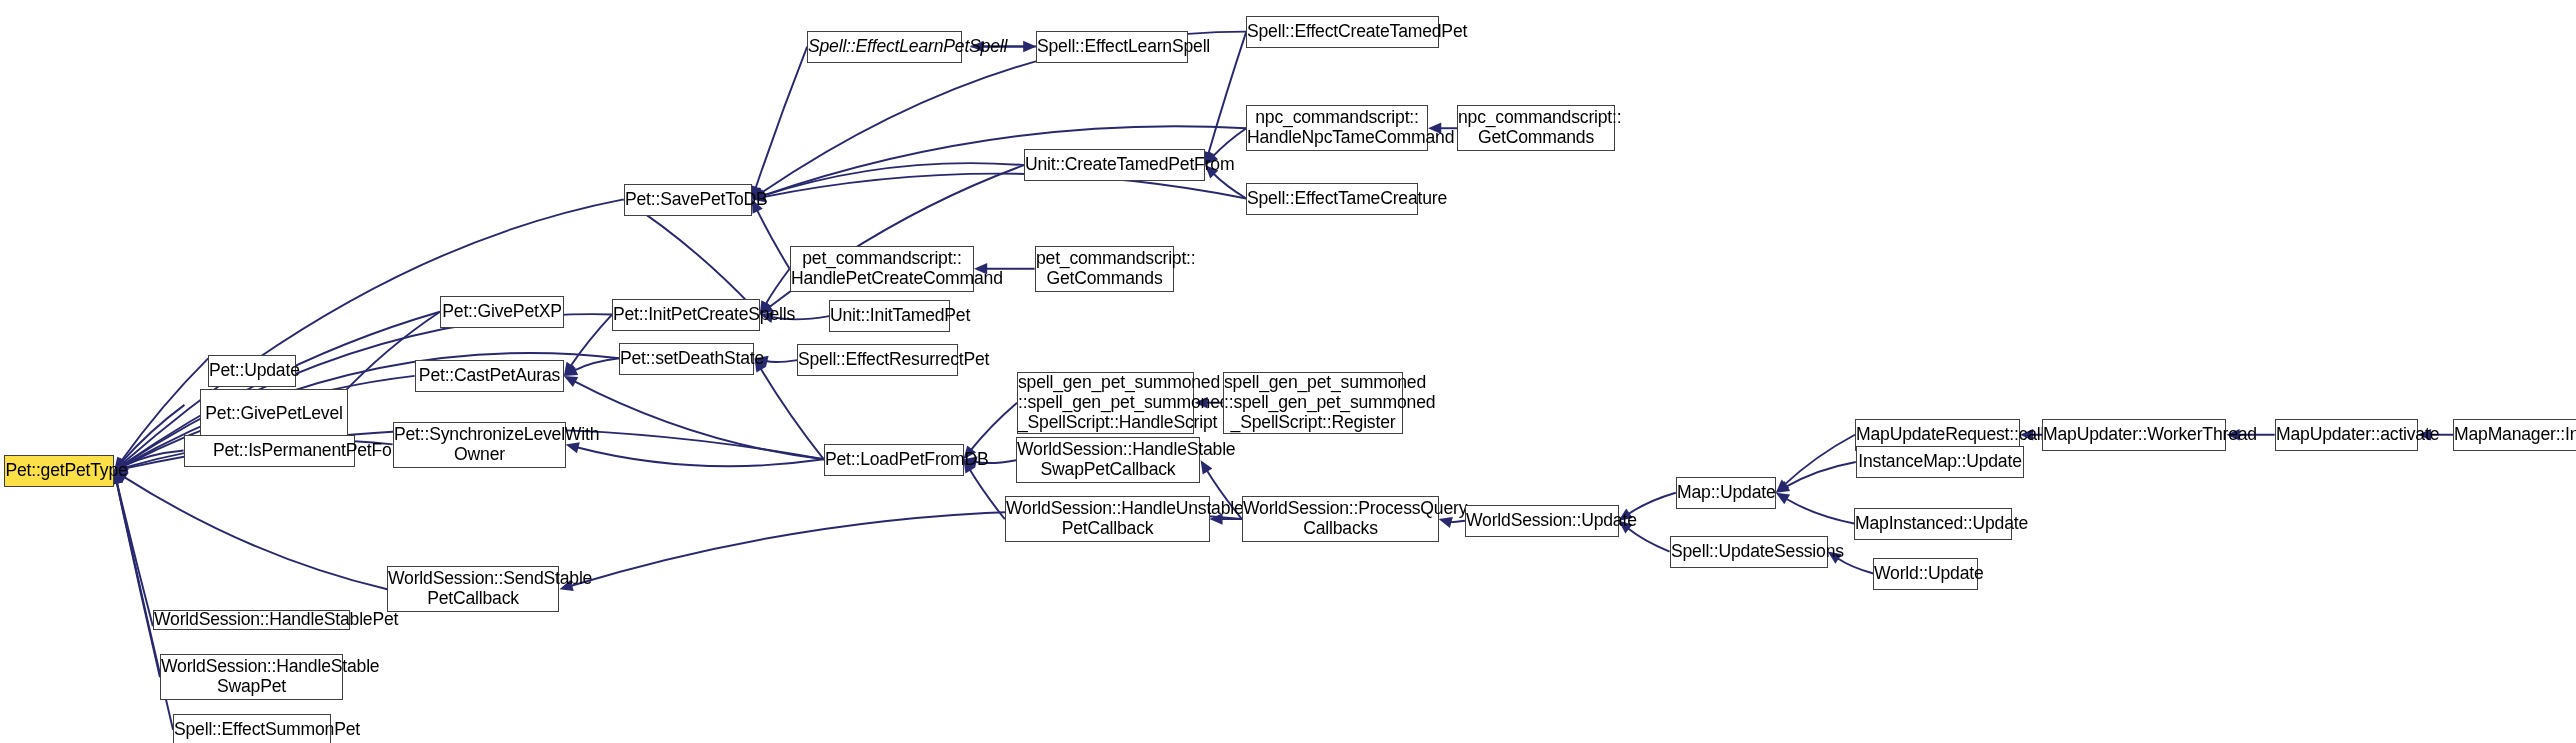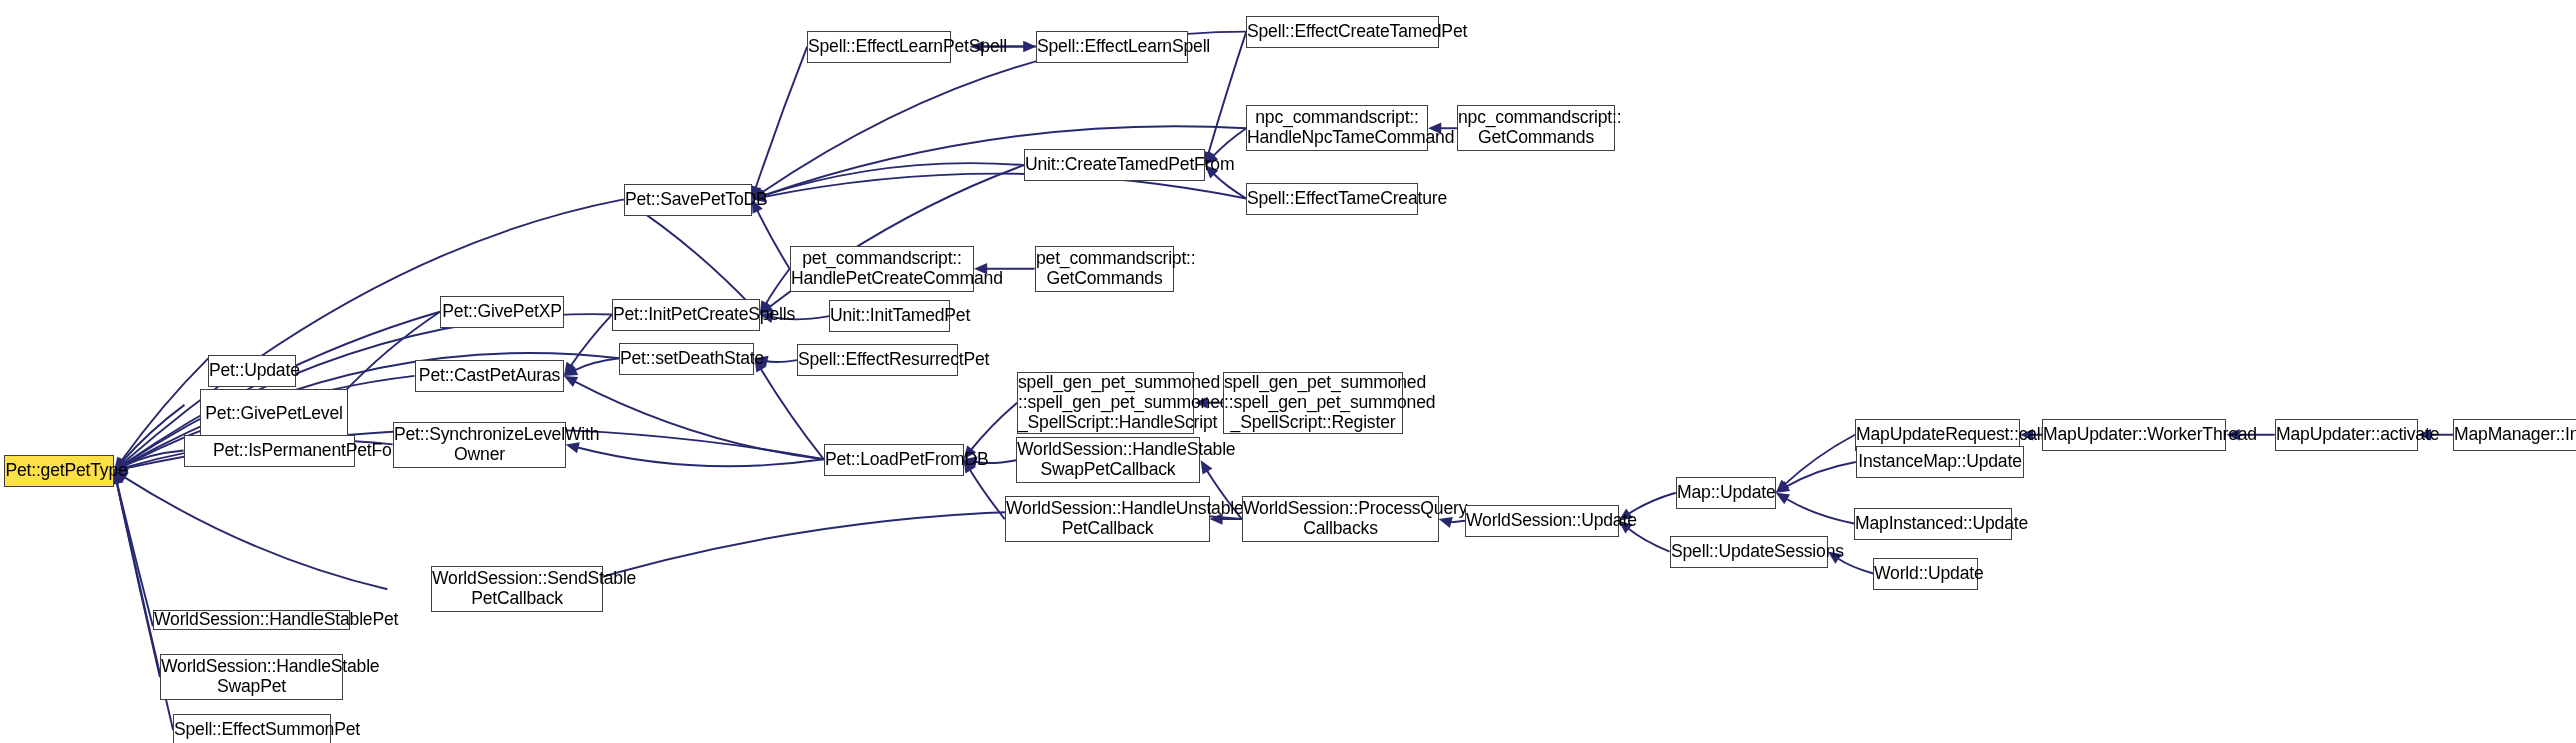--- a/index.html
+++ b/index.html
@@ -173,21 +173,21 @@
       <div class="node" style="left: 200px; top: 389px; width: 148px; height: 49px;"><span class="node-label">Pet::GivePetLevel</span></div>
       <div class="node" style="left: 184px; top: 435px; width: 171px; height: 32px; padding-left: 28px;"><span class="node-label">Pet::IsPermanentPetFor</span></div>
       <div class="node" style="left: 440px; top: 296px; width: 124px; height: 32px;"><span class="node-label">Pet::GivePetXP</span></div>
       <div class="node" style="left: 415px; top: 360px; width: 149px; height: 32px;"><span class="node-label">Pet::CastPetAuras</span></div>
       <div class="node" style="left: 393px; top: 422px; width: 173px; height: 46px;"><span class="node-label">Pet::SynchronizeLevelWith
 Owner</span></div>
       <div class="node" style="left: 612px; top: 299px; width: 148px; height: 32px;"><span class="node-label">Pet::InitPetCreateSpells</span></div>
       <div class="node" style="left: 619px; top: 343px; width: 135px; height: 32px;"><span class="node-label">Pet::setDeathState</span></div>
       <div class="node" style="left: 624px; top: 184px; width: 128px; height: 32px;"><span class="node-label">Pet::SavePetToDB</span></div>
       <div class="node" style="left: 824px; top: 444px; width: 140px; height: 32px;"><span class="node-label">Pet::LoadPetFromDB</span></div>
-      <div class="node" style="left: 807px; top: 31px; width: 144px; height: 32px;"><span class="node-label">Spell::EffectLearnPetSpell</span></div>
+      <div class="node" style="left: 807px; top: 31px; width: 155px; height: 32px; font-style: italic;"><span class="node-label">Spell::EffectLearnPetSpell</span></div>
       <div class="node" style="left: 1036px; top: 31px; width: 152px; height: 32px;"><span class="node-label">Spell::EffectLearnSpell</span></div>
       <div class="node" style="left: 1246px; top: 16px; width: 193px; height: 32px;"><span class="node-label">Spell::EffectCreateTamedPet</span></div>
       <div class="node" style="left: 1246px; top: 105px; width: 182px; height: 46px;"><span class="node-label">npc_commandscript::
 HandleNpcTameCommand</span></div>
       <div class="node" style="left: 1457px; top: 105px; width: 158px; height: 46px;"><span class="node-label">npc_commandscript::
 GetCommands</span></div>
       <div class="node" style="left: 1024px; top: 149px; width: 181px; height: 32px;"><span class="node-label">Unit::CreateTamedPetFrom</span></div>
       <div class="node" style="left: 1246px; top: 183px; width: 172px; height: 32px;"><span class="node-label">Spell::EffectTameCreature</span></div>
       <div class="node" style="left: 790px; top: 246px; width: 184px; height: 46px;"><span class="node-label">pet_commandscript::
 HandlePetCreateCommand</span></div>
@@ -210,21 +210,21 @@
       <div class="node" style="left: 1465px; top: 505px; width: 154px; height: 32px;"><span class="node-label">WorldSession::Update</span></div>
       <div class="node" style="left: 1676px; top: 477px; width: 100px; height: 32px;"><span class="node-label">Map::Update</span></div>
       <div class="node" style="left: 1855px; top: 419px; width: 165px; height: 32px;"><span class="node-label">MapUpdateRequest::call</span></div>
       <div class="node" style="left: 1856px; top: 446px; width: 168px; height: 32px;"><span class="node-label">InstanceMap::Update</span></div>
       <div class="node" style="left: 1854px; top: 508px; width: 158px; height: 32px;"><span class="node-label">MapInstanced::Update</span></div>
       <div class="node" style="left: 1670px; top: 536px; width: 158px; height: 32px;"><span class="node-label">Spell::UpdateSessions</span></div>
       <div class="node" style="left: 1873px; top: 558px; width: 105px; height: 32px;"><span class="node-label">World::Update</span></div>
       <div class="node" style="left: 2042px; top: 419px; width: 184px; height: 32px;"><span class="node-label">MapUpdater::WorkerThread</span></div>
       <div class="node" style="left: 2275px; top: 419px; width: 143px; height: 32px;"><span class="node-label">MapUpdater::activate</span></div>
       <div class="node" style="left: 2453px; top: 419px; width: 151px; height: 32px;"><span class="node-label">MapManager::Initialize</span></div>
-      <div class="node" style="left: 387px; top: 566px; width: 172px; height: 46px; margin-left: 44px;"><span class="node-label">WorldSession::SendStable
+      <div class="node" style="left: 387px; top: 566px; width: 172px; height: 46px;"><span class="node-label">WorldSession::SendStable
 PetCallback</span></div>
       <div class="node" style="left: 153px; top: 610px; width: 197px; height: 20px;"><span class="node-label">WorldSession::HandleStablePet</span></div>
       <div class="node" style="left: 160px; top: 654px; width: 183px; height: 46px;"><span class="node-label">WorldSession::HandleStable
 SwapPet</span></div>
       <div class="node" style="left: 173px; top: 714px; width: 158px; height: 32px;"><span class="node-label">Spell::EffectSummonPet</span></div>
     </div>
 </div>
 
 
 </body></html>

